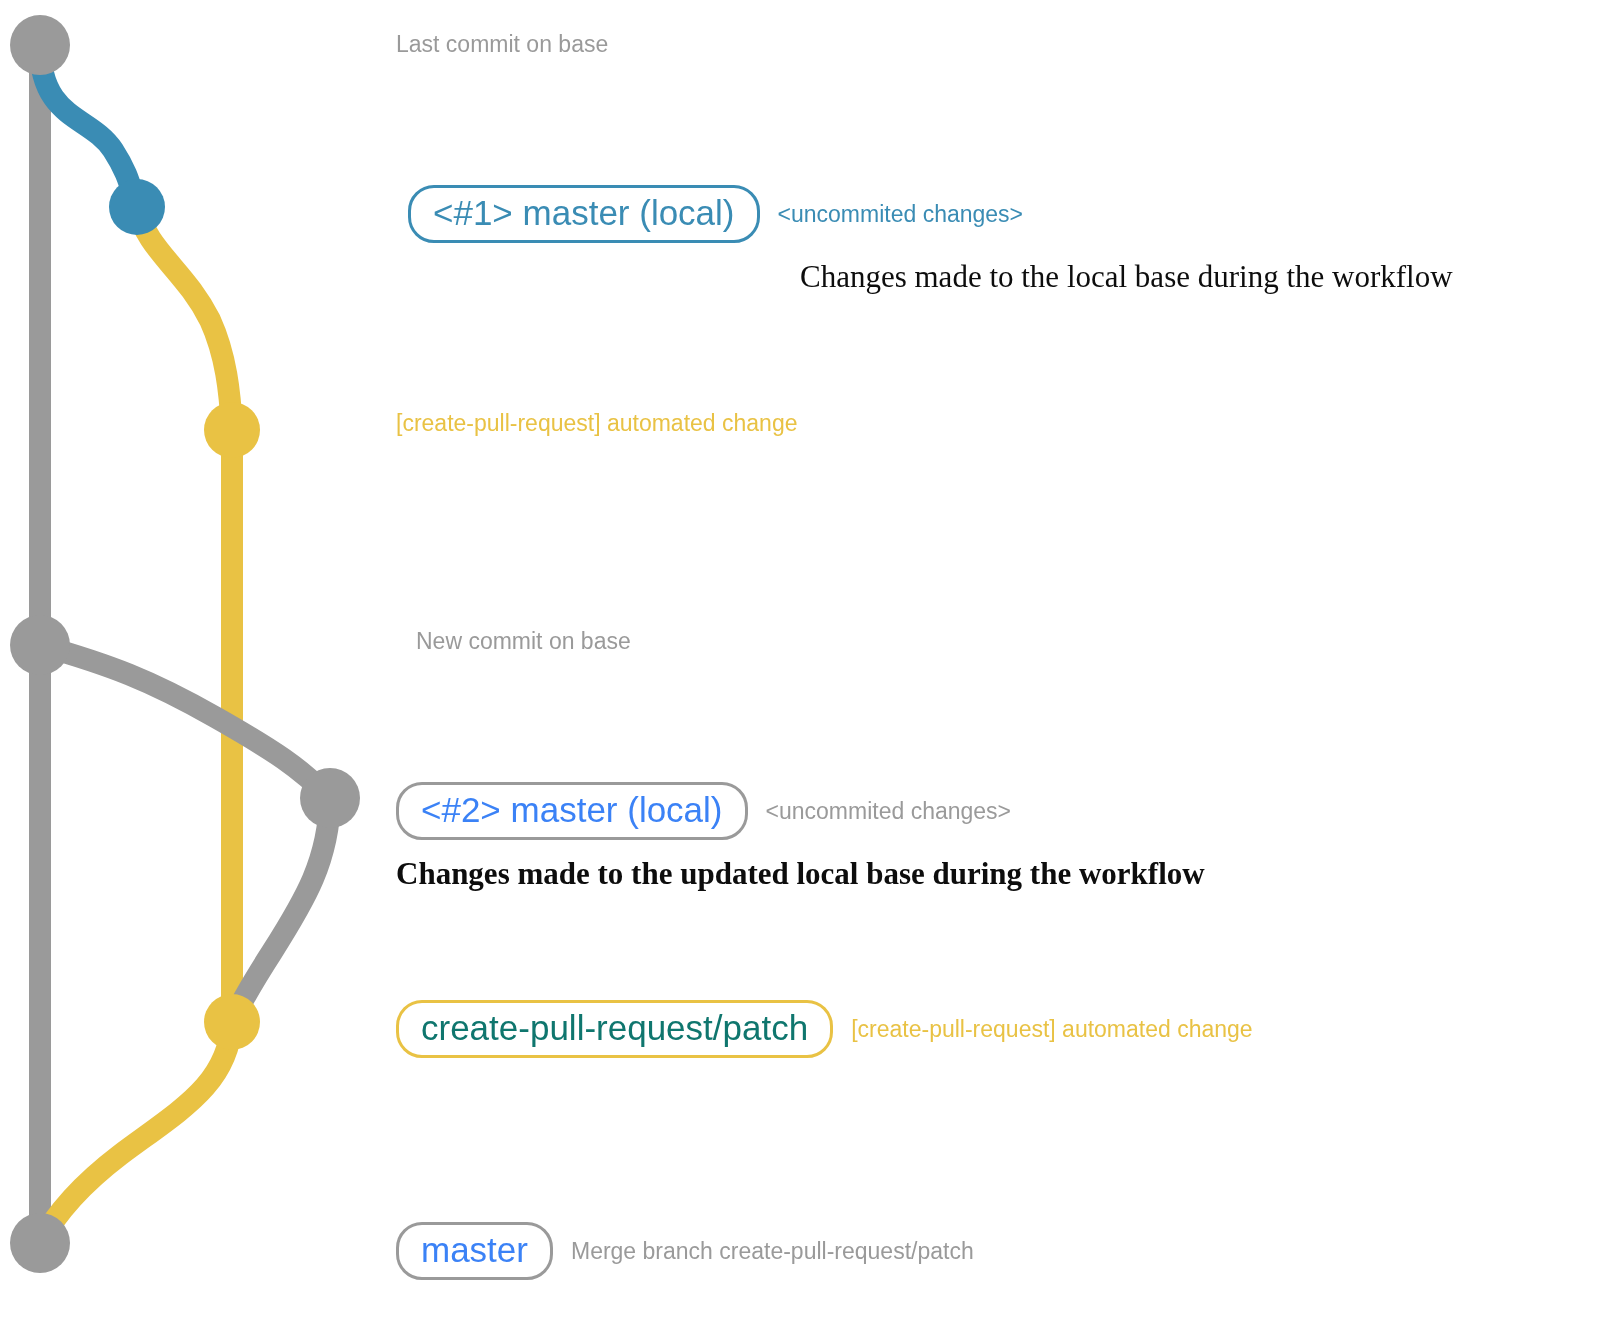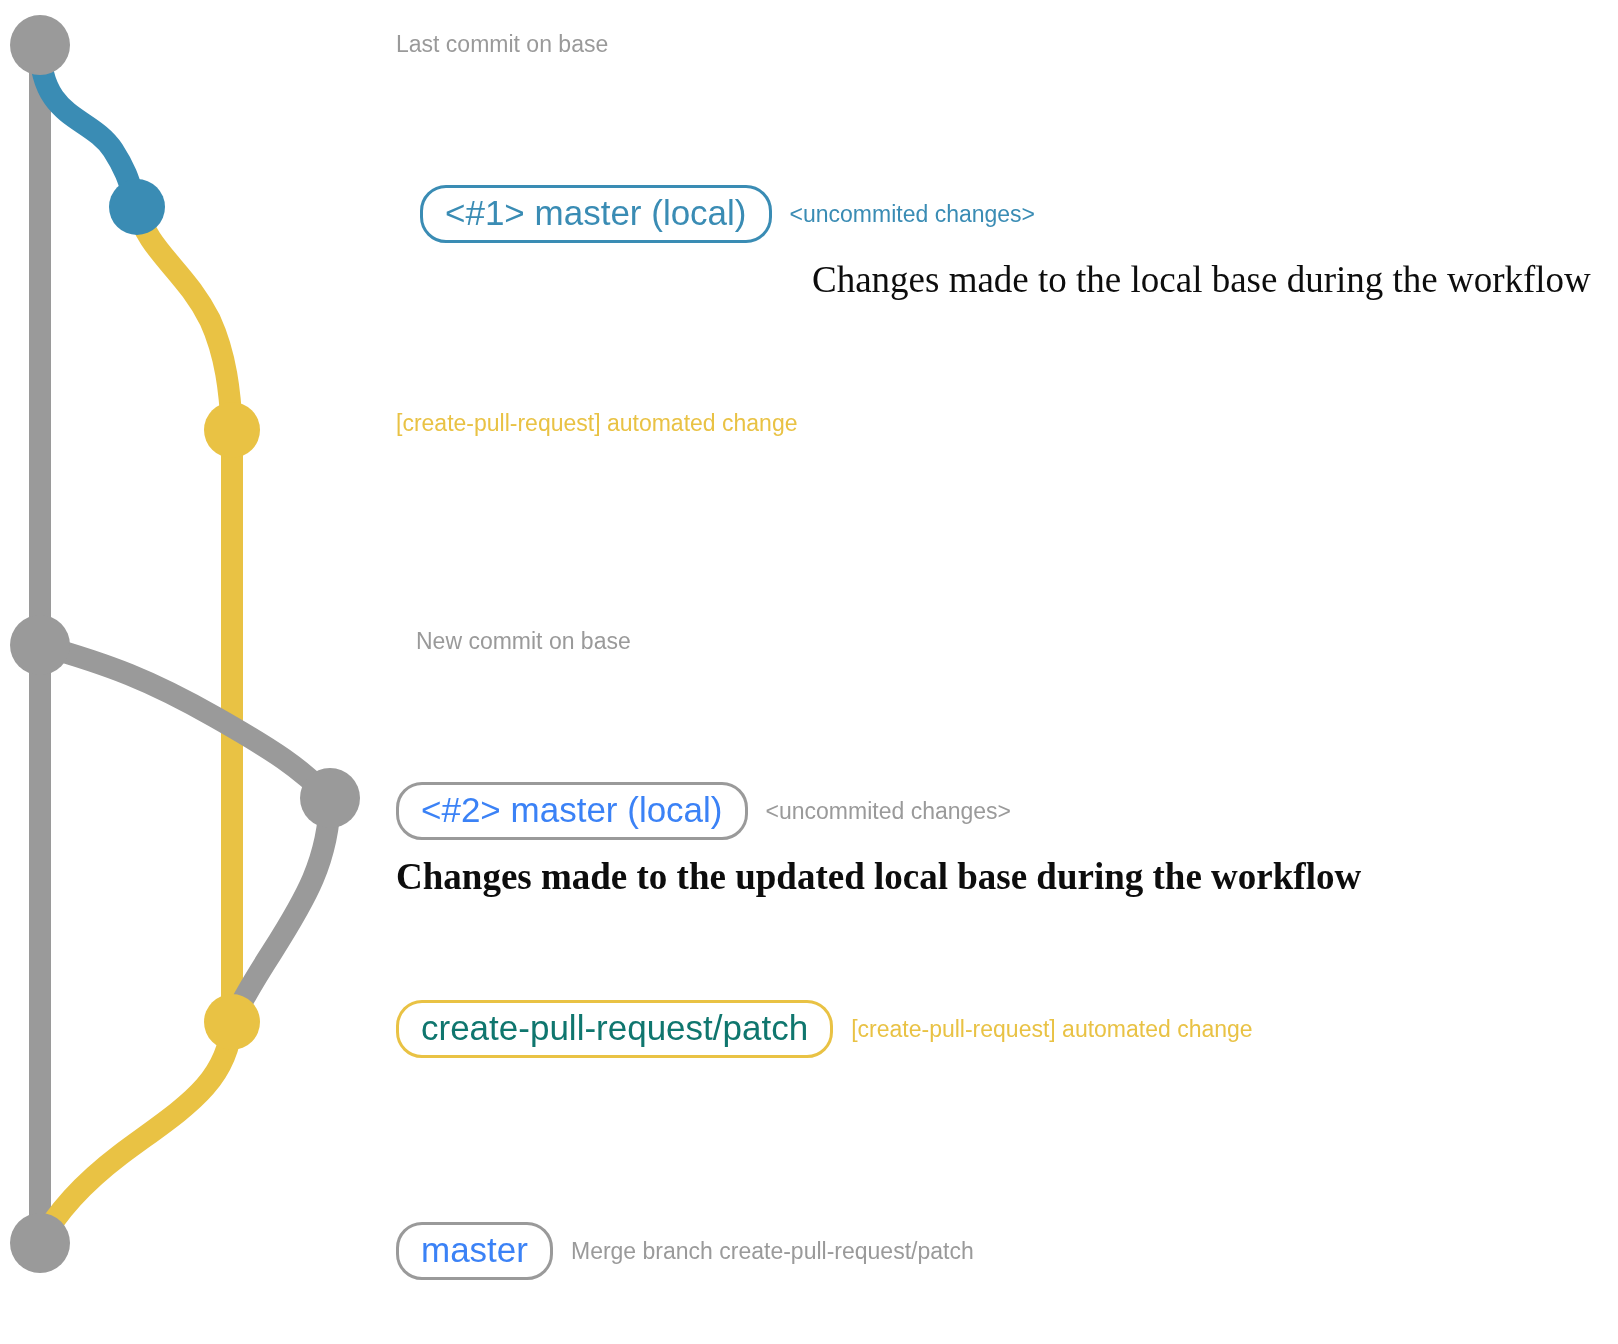--- a/index.html
+++ b/index.html
@@ -62,21 +62,21 @@
     line-height: 1;
     color: #9a9a9a;
     margin-left: 18px;
     white-space: nowrap;
   }
   .subject.blue { color: #3a8cb4; }
   .subject.yellow { color: #e9c244; }
   .subject.plain { margin-left: 0; }
   .note {
     font-family: "Liberation Serif", serif;
-    font-size: 37px;
+    font-size: 31px;
     line-height: 1;
     color: #0d0d0d;
     white-space: nowrap;
     margin-top: 18px;
   }
 </style>
 </head>
 <body>
 
 <svg id="graph-layer" viewBox="0 0 1618 1344" xmlns="http://www.w3.org/2000/svg">
@@ -108,21 +108,21 @@
 </svg>
 
 <div id="annotation-layer">
 
   <div class="row" style="left:396px; top:33px;">
     <div class="row-main">
       <span class="subject plain">Last commit on base</span>
     </div>
   </div>
 
-  <div class="row" style="left:420px; top:185px;">
+  <div class="row" style="left:408px; top:185px;">
     <div class="row-main">
       <span class="badge blue">&lt;#1&gt; master (local)</span>
       <span class="subject blue">&lt;uncommited changes&gt;</span>
     </div>
     <div class="note" style="margin-left:392px;">Changes made to the local base during the workflow</div>
   </div>
 
   <div class="row" style="left:396px; top:412px;">
     <div class="row-main">
       <span class="subject yellow plain">[create-pull-request] automated change</span>

